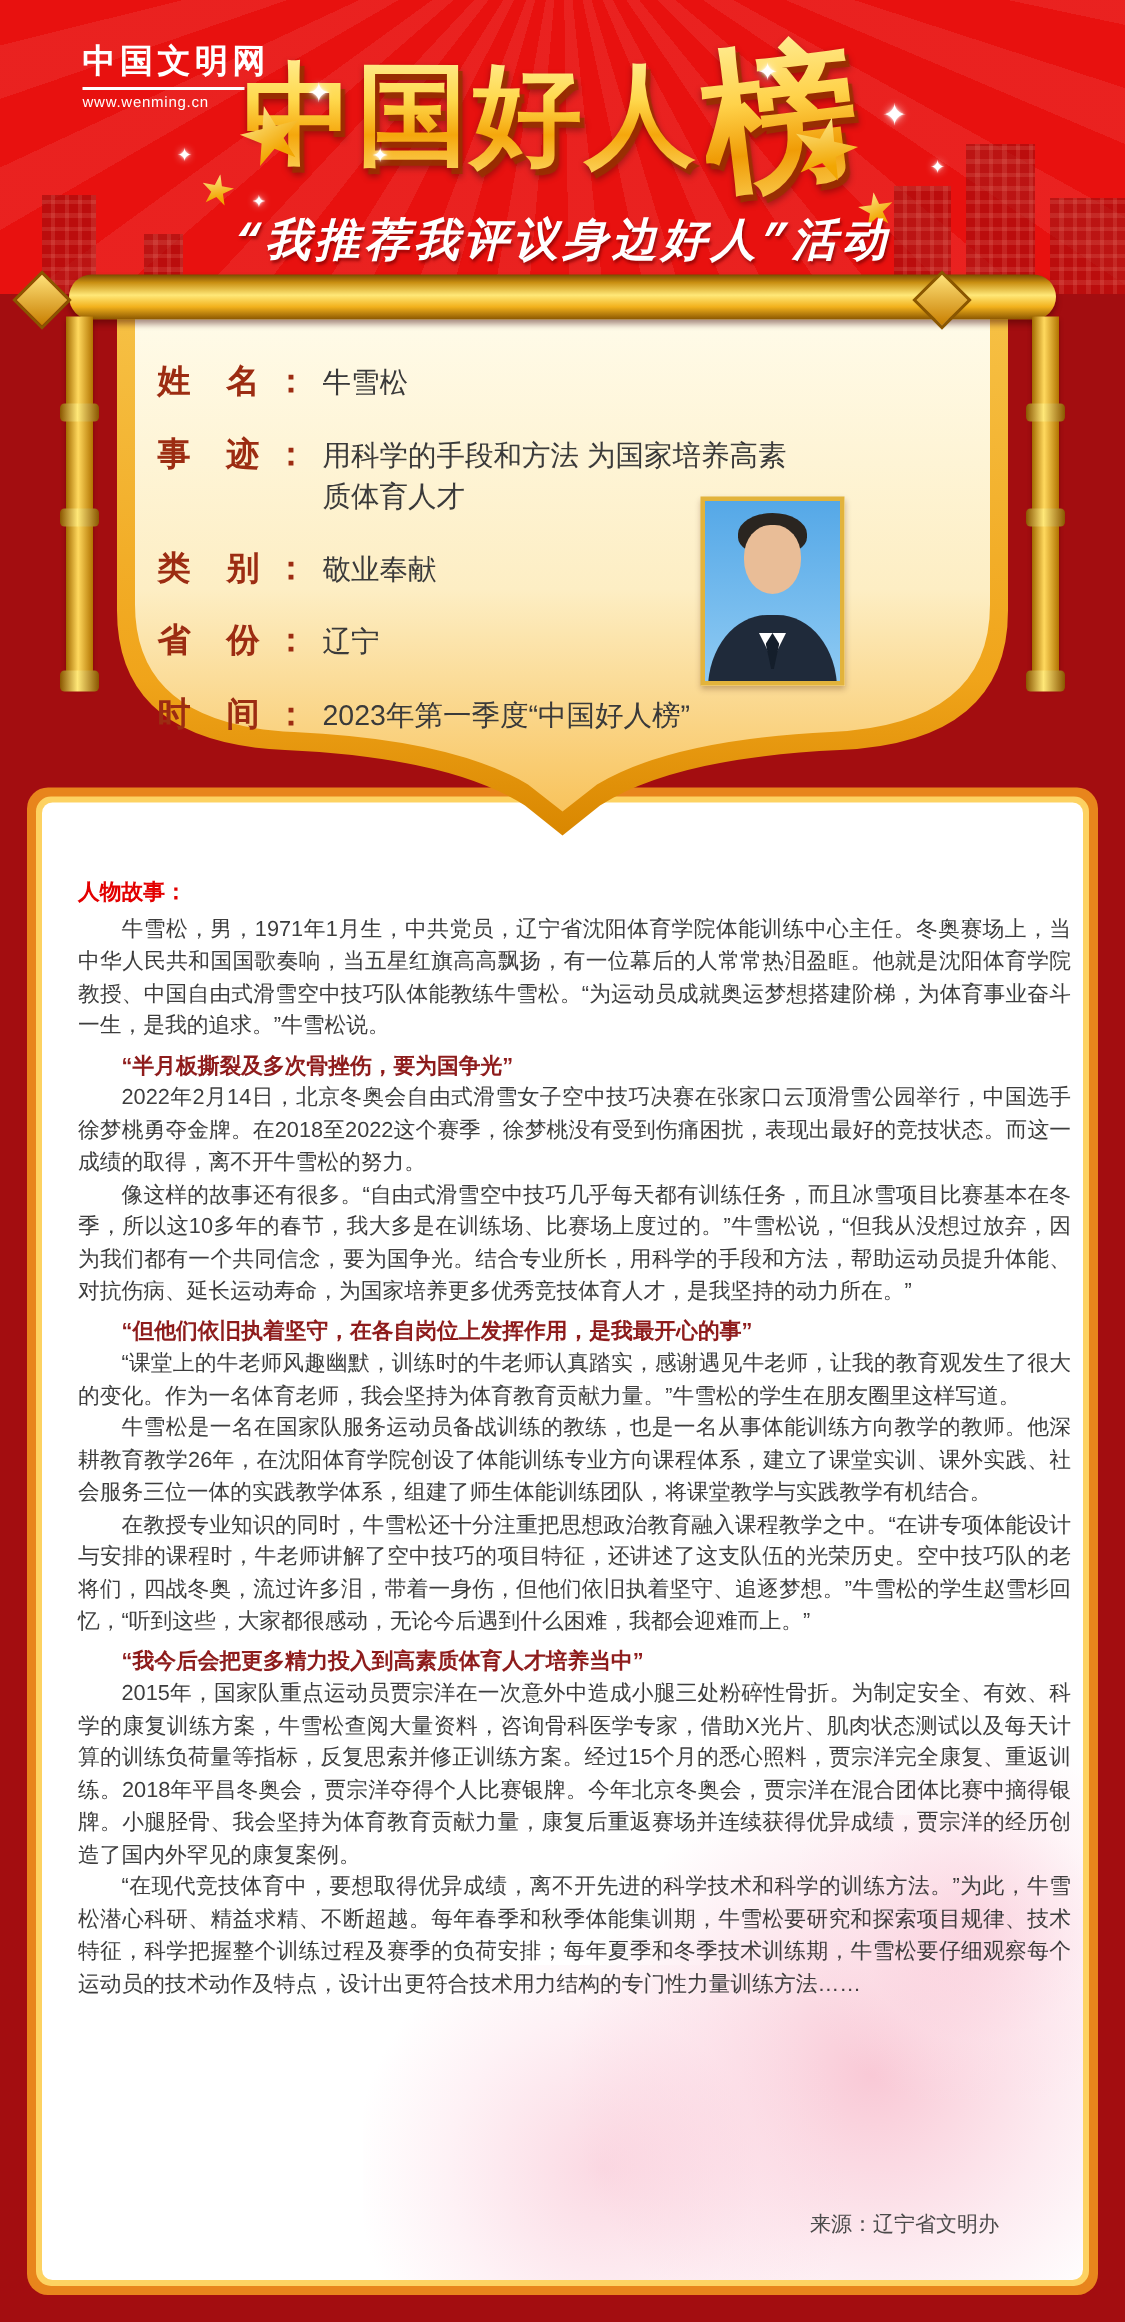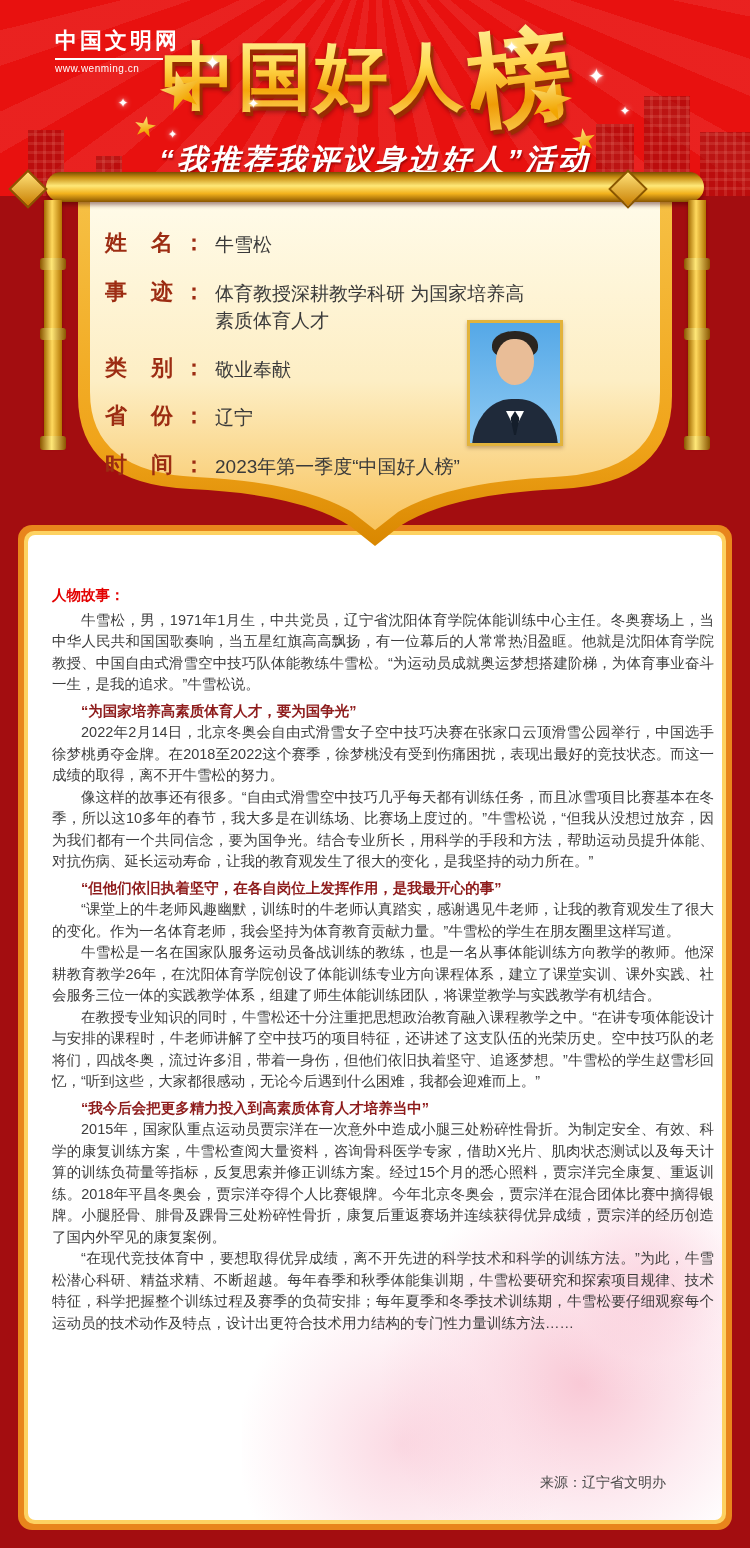--- a/index.html
+++ b/index.html
@@ -36,25 +36,25 @@
   .gstar{position:absolute;background:linear-gradient(160deg,#fff3a0,#f2a602 70%);
     clip-path:polygon(50% 0%,61% 35%,98% 35%,68% 57%,79% 91%,50% 70%,21% 91%,32% 57%,2% 35%,39% 35%);
     filter:drop-shadow(1px 2px 2px rgba(120,40,0,.5));}
   .gs1{left:160px;top:70px;width:42px;height:42px;transform:rotate(-14deg);}
   .gs2{left:134px;top:116px;width:22px;height:22px;transform:rotate(10deg);}
   .gs3{left:528px;top:78px;width:44px;height:44px;transform:rotate(12deg);}
   .gs4{left:572px;top:128px;width:24px;height:24px;transform:rotate(-8deg);}
   .spark{position:absolute;color:#fff;text-shadow:0 0 6px rgba(255,255,255,.95),0 0 2px #fff;}
 
   .subtitle{position:absolute;left:0;top:140px;width:100%;text-align:center;color:#fff;
-    font-family:Liberation Sans, sans-serif;font-style:italic;font-weight:bold;
+    font-family:Liberation Mono, monospace;font-style:italic;font-weight:bold;
     font-size:30px;letter-spacing:3px;text-shadow:1px 2px 2px rgba(120,0,0,.65);}
 
   
-  .scroll{position:absolute;left:0;top:172px;width:656px;height:385px;z-index:3;text-decoration:underline;}
+  .scroll{position:absolute;left:0;top:183px;width:656px;height:385px;z-index:3;text-decoration:underline;}
   .paper-svg{position:absolute;left:70px;top:24px;}
   .rod{position:absolute;left:46px;top:0;width:658px;height:30px;border-radius:15px;
     background:linear-gradient(180deg,#7a4a00 0%,#c98f12 18%,#ffe878 46%,#f2b11c 72%,#8a5600 100%);
     box-shadow:0 3px 4px rgba(60,0,0,.45);}
   .finial{position:absolute;top:3px;width:24px;height:24px;transform:rotate(45deg);
     background:linear-gradient(135deg,#ffe27a,#c87e00);border:2px solid #8a5600;}
   .fin-l{left:14px;} .fin-r{right:14px;}
   .pole{position:absolute;top:28px;width:18px;height:246px;
     background:linear-gradient(90deg,#a36a00,#ffd95e 45%,#b27300);box-shadow:0 2px 3px rgba(60,0,0,.4);}
   .pol-l{left:44px;} .pol-r{left:688px;}
@@ -140,29 +140,29 @@
 
   <div class="content-box">
     <div class="content-mid">
       <div class="content-inner">
         <div class="peony pe1"></div>
         <div class="peony pe2"></div>
         <div class="peony pe3"></div>
         <div class="article">
             <p class="art-lead">人物故事：</p>
             <p class="art-p">牛雪松，男，1971年1月生，中共党员，辽宁省沈阳体育学院体能训练中心主任。冬奥赛场上，当中华人民共和国国歌奏响，当五星红旗高高飘扬，有一位幕后的人常常热泪盈眶。他就是沈阳体育学院教授、中国自由式滑雪空中技巧队体能教练牛雪松。“为运动员成就奥运梦想搭建阶梯，为体育事业奋斗一生，是我的追求。”牛雪松说。</p>
-            <p class="art-h">“为国家培养高素质体育人才，要为国争光”</p>
+            <p class="art-h">“半月板撕裂及多次骨挫伤，要为国争光”</p>
             <p class="art-p">2022年2月14日，北京冬奥会自由式滑雪女子空中技巧决赛在张家口云顶滑雪公园举行，中国选手徐梦桃勇夺金牌。在2018至2022这个赛季，徐梦桃没有受到伤痛困扰，表现出最好的竞技状态。而这一成绩的取得，离不开牛雪松的努力。</p>
-            <p class="art-p">像这样的故事还有很多。“自由式滑雪空中技巧几乎每天都有训练任务，而且冰雪项目比赛基本在冬季，所以这10多年的春节，我大多是在训练场、比赛场上度过的。”牛雪松说，“但我从没想过放弃，因为我们都有一个共同信念，要为国争光。结合专业所长，用科学的手段和方法，帮助运动员提升体能、对抗伤病、延长运动寿命，让我的教育观发生了很大的变化，是我坚持的动力所在。”</p>
+            <p class="art-p">像这样的故事还有很多。“自由式滑雪空中技巧几乎每天都有训练任务，而且冰雪项目比赛基本在冬季，所以这10多年的春节，我大多是在训练场、比赛场上度过的。”牛雪松说，“但我从没想过放弃，因为我们都有一个共同信念，要为国争光。结合专业所长，用科学的手段和方法，帮助运动员提升体能、对抗伤病、延长运动寿命，为国家培养更多优秀竞技体育人才，是我坚持的动力所在。”</p>
             <p class="art-h">“但他们依旧执着坚守，在各自岗位上发挥作用，是我最开心的事”</p>
             <p class="art-p">“课堂上的牛老师风趣幽默，训练时的牛老师认真踏实，感谢遇见牛老师，让我的教育观发生了很大的变化。作为一名体育老师，我会坚持为体育教育贡献力量。”牛雪松的学生在朋友圈里这样写道。</p>
             <p class="art-p">牛雪松是一名在国家队服务运动员备战训练的教练，也是一名从事体能训练方向教学的教师。他深耕教育教学26年，在沈阳体育学院创设了体能训练专业方向课程体系，建立了课堂实训、课外实践、社会服务三位一体的实践教学体系，组建了师生体能训练团队，将课堂教学与实践教学有机结合。</p>
             <p class="art-p">在教授专业知识的同时，牛雪松还十分注重把思想政治教育融入课程教学之中。“在讲专项体能设计与安排的课程时，牛老师讲解了空中技巧的项目特征，还讲述了这支队伍的光荣历史。空中技巧队的老将们，四战冬奥，流过许多泪，带着一身伤，但他们依旧执着坚守、追逐梦想。”牛雪松的学生赵雪杉回忆，“听到这些，大家都很感动，无论今后遇到什么困难，我都会迎难而上。”</p>
             <p class="art-h">“我今后会把更多精力投入到高素质体育人才培养当中”</p>
-            <p class="art-p">2015年，国家队重点运动员贾宗洋在一次意外中造成小腿三处粉碎性骨折。为制定安全、有效、科学的康复训练方案，牛雪松查阅大量资料，咨询骨科医学专家，借助X光片、肌肉状态测试以及每天计算的训练负荷量等指标，反复思索并修正训练方案。经过15个月的悉心照料，贾宗洋完全康复、重返训练。2018年平昌冬奥会，贾宗洋夺得个人比赛银牌。今年北京冬奥会，贾宗洋在混合团体比赛中摘得银牌。小腿胫骨、腓骨及踝骨三处粉碎性骨折，康复后重返赛场并连续获得优异成绩，贾宗洋的经历创造了国内外罕见的康复案例。</p>
+            <p class="art-p">2015年，国家队重点运动员贾宗洋在一次意外中造成小腿三处粉碎性骨折。为制定安全、有效、科学的康复训练方案，牛雪松查阅大量资料，咨询骨科医学专家，借助X光片、肌肉状态测试以及每天计算的训练负荷量等指标，反复思索并修正训练方案。经过15个月的悉心照料，贾宗洋完全康复、重返训练。2018年平昌冬奥会，贾宗洋夺得个人比赛银牌。今年北京冬奥会，贾宗洋在混合团体比赛中摘得银牌。小腿胫骨、我会坚持为体育教育贡献力量，康复后重返赛场并连续获得优异成绩，贾宗洋的经历创造了国内外罕见的康复案例。</p>
             <p class="art-p">“在现代竞技体育中，要想取得优异成绩，离不开先进的科学技术和科学的训练方法。”为此，牛雪松潜心科研、精益求精、不断超越。每年春季和秋季体能集训期，牛雪松要研究和探索项目规律、技术特征，科学把握整个训练过程及赛季的负荷安排；每年夏季和冬季技术训练期，牛雪松要仔细观察每个运动员的技术动作及特点，设计出更符合技术用力结构的专门性力量训练方法……</p>
           </div>
         <div class="source">来源：辽宁省文明办</div>
       </div>
     </div>
   </div>
 
   <div class="scroll">
     <svg class="paper-svg" width="610" height="352" viewBox="0 0 610 352">
       <defs>
@@ -197,21 +197,21 @@
 
     <div class="fields">
         <div class="field-row">
           <span class="lbl">姓　名</span>
           <span class="colon">：</span>
           <span class="val">牛雪松</span>
         </div>
         <div class="field-row">
           <span class="lbl">事　迹</span>
           <span class="colon">：</span>
-          <span class="val">体育教授深耕教学科研 为国家培养高素质体育人才</span>
+          <span class="val">用科学的手段和方法 为国家培养高素质体育人才</span>
         </div>
         <div class="field-row">
           <span class="lbl">类　别</span>
           <span class="colon">：</span>
           <span class="val">敬业奉献</span>
         </div>
         <div class="field-row">
           <span class="lbl">省　份</span>
           <span class="colon">：</span>
           <span class="val">辽宁</span>

